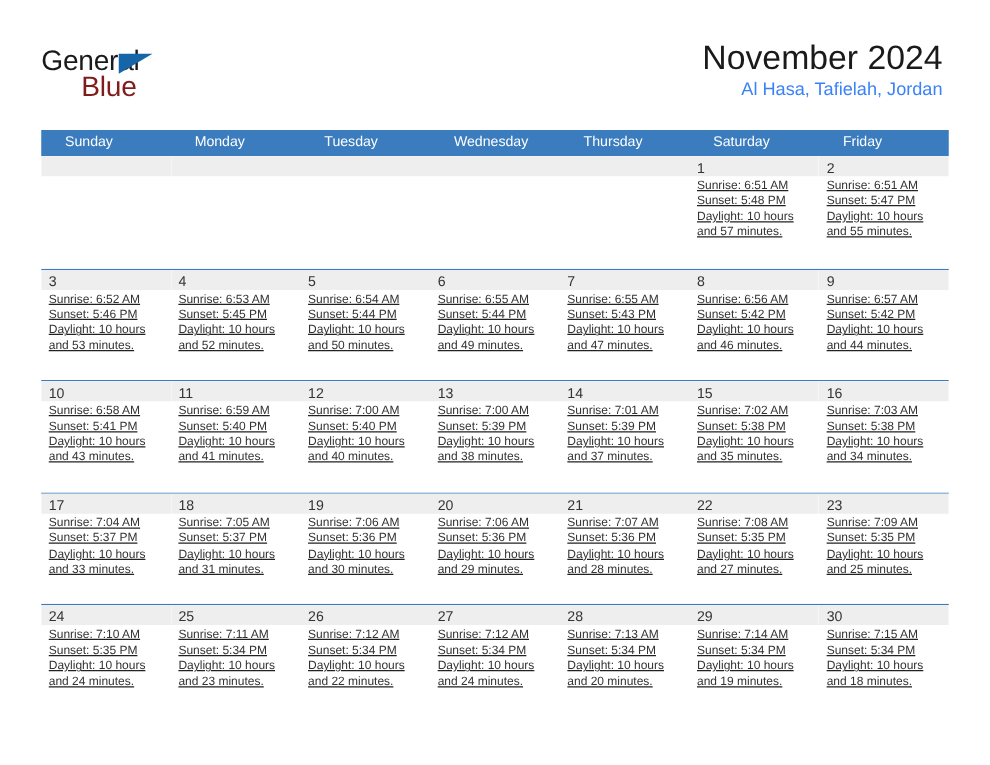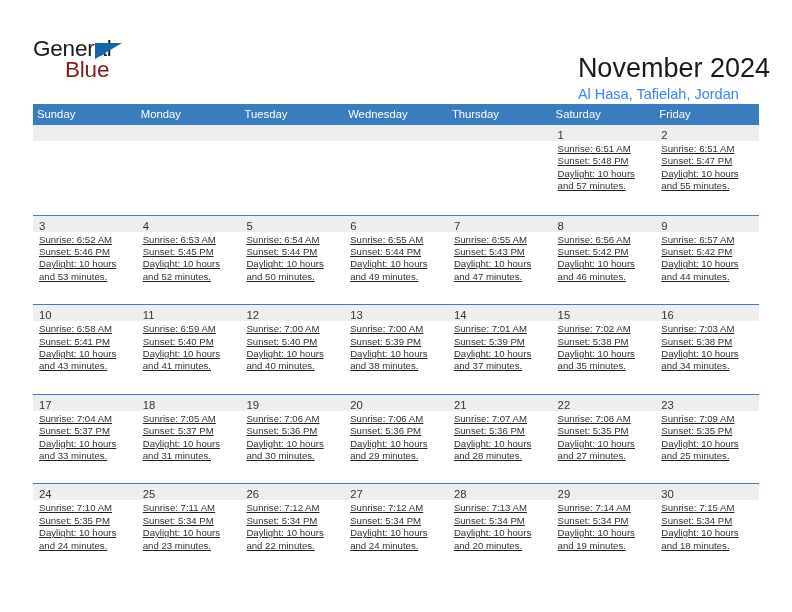--- a/index.html
+++ b/index.html
@@ -61,23 +61,23 @@
     left: 32px;
     top: 21px;
     font-size: 22.5px;
     letter-spacing: -0.2px;
     color: #7f1d1d;
     font-family: "Liberation Sans", sans-serif;
     line-height: 1;
   }
   .title-block {
     position: absolute;
-    right: 22px;
+    right: 38px;
     top: 31px;
-    margin-top: 22px;
+    text-align: right;
   }
   .cal-title {
     font-size: 27px;
     color: #1a1a1a;
     line-height: 1.12;
     white-space: nowrap;
     font-weight: normal;
   }
   .cal-subtitle {
     margin-top: 4px;
@@ -96,21 +96,21 @@
   }
   .dow-row {
     display: flex;
     width: 726px;
     height: 21px;
     background: #3a7cbe;
   }
   .dow-cell {
     flex: 1 1 0;
     box-sizing: border-box;
-    padding-left: 4px;
+    padding-left: 19px;
     color: #ffffff;
     font-size: 11.3px;
     line-height: 21px;
     white-space: nowrap;
     overflow: hidden;
   }
   .week-row {
     display: flex;
     width: 726px;
     height: 89.6px;

